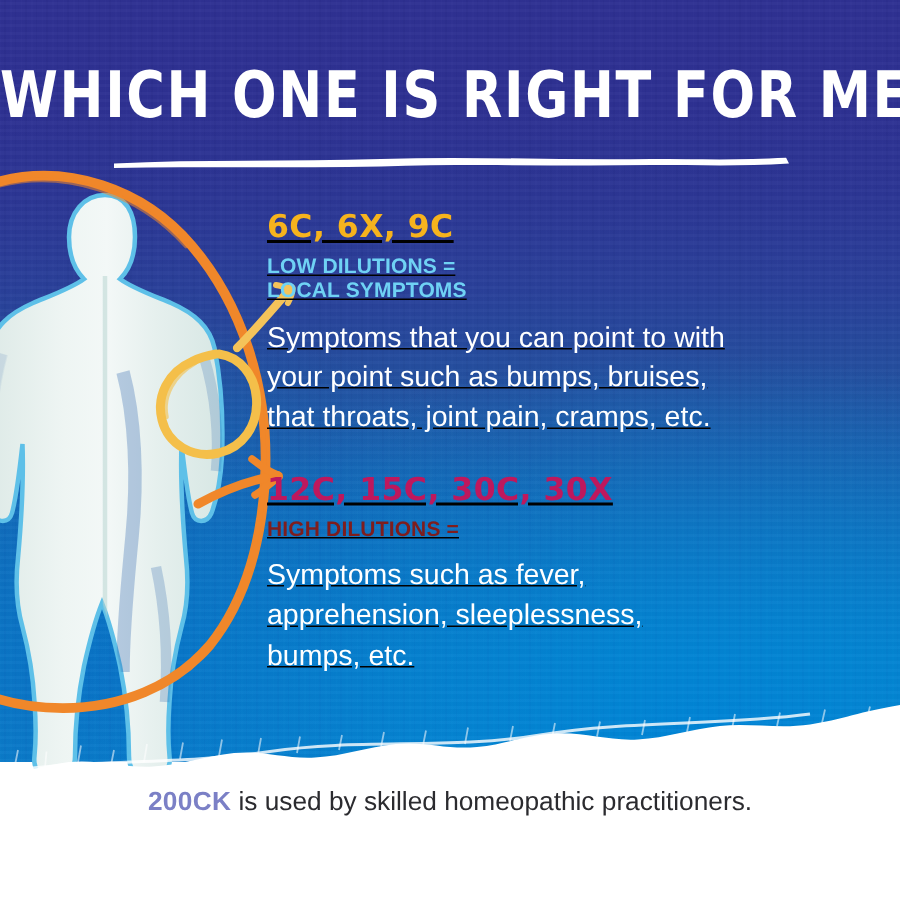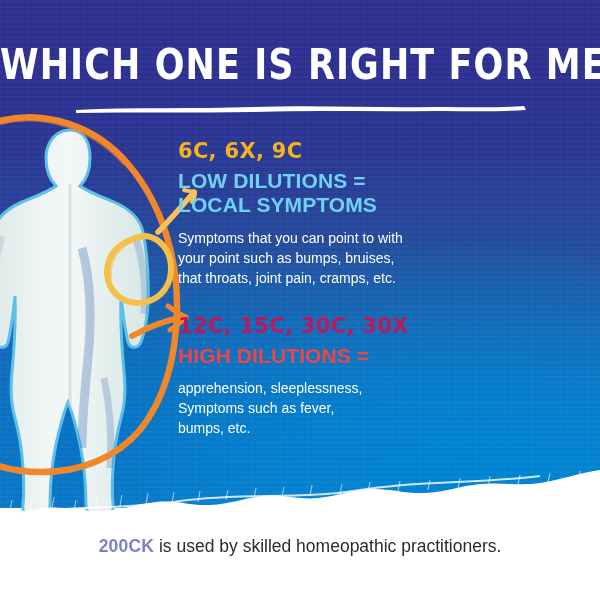--- a/index.html
+++ b/index.html
@@ -120,57 +120,58 @@
   .title-rule {
     margin: 20px auto 0;
     width: 452px;
     height: 7px;
   }
 
   
   .block {
     position: absolute;
     z-index: 7;
+    text-decoration: underline;
   }
   #block-low  { left: 178px; top: 140px; width: 400px; }
   #block-high { left: 178px; top: 315px; width: 412px; }
 
   .potency {
     font-size: 21px;
     font-weight: bold;
     letter-spacing: .3px;
     line-height: 1.05;
     font-family: "DejaVu Sans", sans-serif;
   }
   #block-low .potency  { color: #f6b31d; }
   #block-high .potency { color: #be185d; }
 
   .subhead {
-    font-size: 21px;
+    font-size: 14px;
     font-weight: bold;
     color: #6fd2f4;
     letter-spacing: .1px;
     line-height: 1.16;
     margin-top: 7px;
   }
-  #block-high .subhead { color: #ef4444; }
+  #block-high .subhead { color: #7f1d1d; }
 
   .body-copy {
-    font-size: 14px;
+    font-size: 19px;
     color: #ffffff;
     line-height: 1.42;
     margin-top: 11px;
     font-weight: normal;
   }
 
   
   .caption {
     position: absolute;
     left: 0;
-    top: 536px;
+    top: 524px;
     width: 600px;
     text-align: center;
     font-size: 17.5px;
     color: #2b2b2f;
     z-index: 8;
     white-space: nowrap;
   }
   .caption .ck {
     color: #7b80c6;
     font-weight: bold;
@@ -363,22 +364,22 @@
       <div>that throats, joint pain, cramps, etc.</div>
     </div>
   </div>
 
   <div class="block" id="block-high">
     <div class="potency">12C, 15C, 30C, 30X</div>
     <div class="subhead">
       <div>HIGH DILUTIONS  =</div>
     </div>
     <div class="body-copy">
+      <div>Symptoms such as fever,</div>
       <div>apprehension, sleeplessness,</div>
-      <div>Symptoms such as fever,</div>
       <div>bumps, etc.</div>
     </div>
   </div>
 
   <div class="caption">
     <span class="ck">200CK</span><span> is used by skilled homeopathic practitioners.</span>
   </div>
 
 </div>
 

